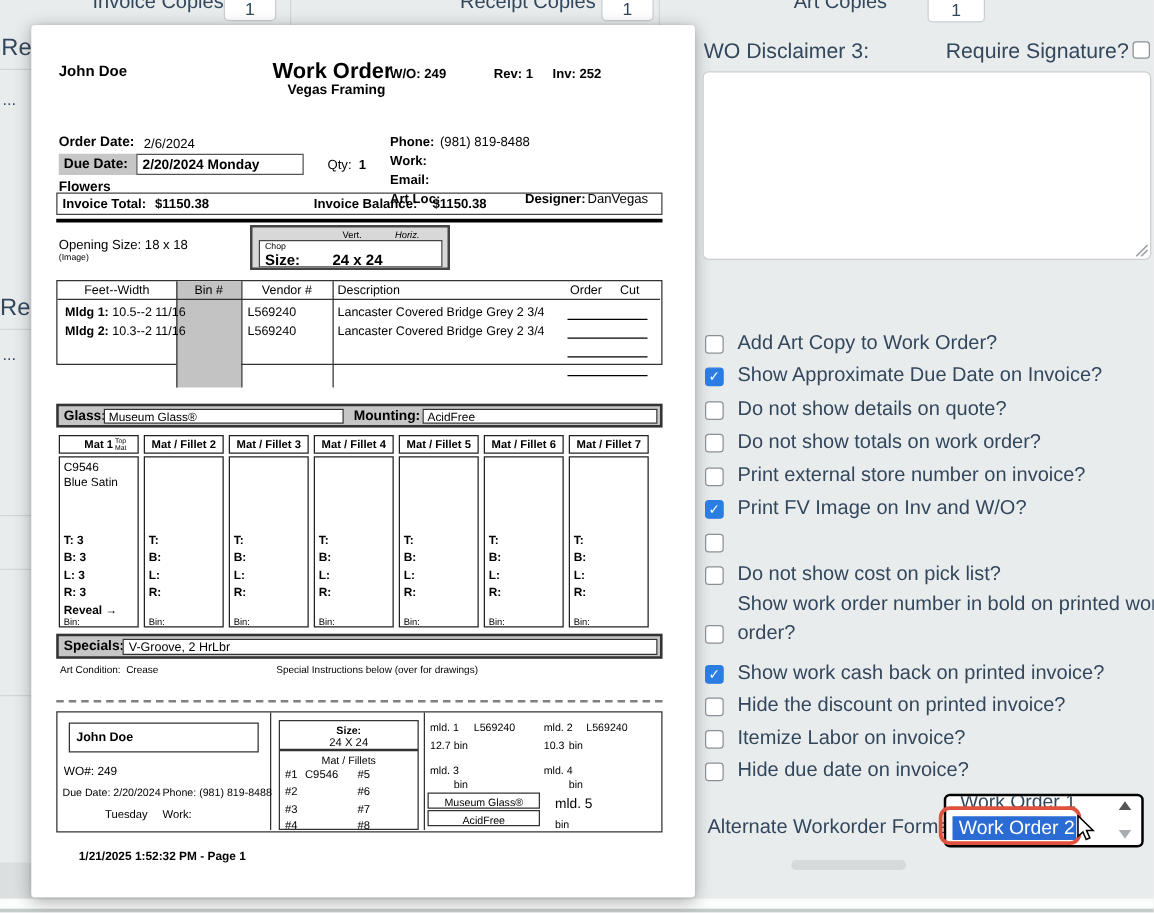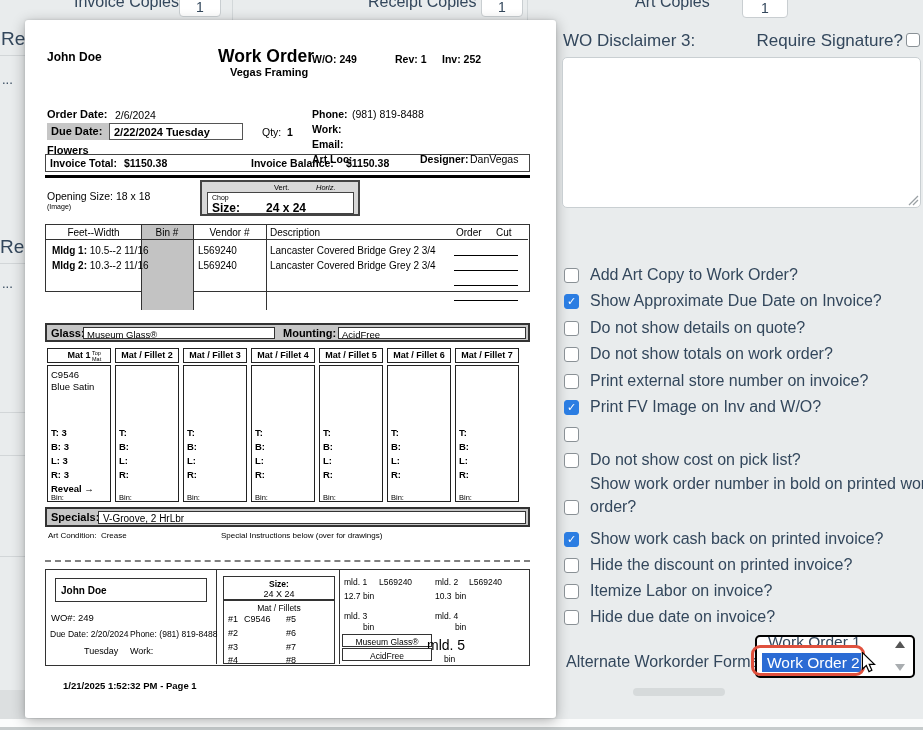--- a/index.html
+++ b/index.html
@@ -89,21 +89,21 @@
   <span class="d b" style="left:287px;top:33px;"><span>W/O:</span>&nbsp;<span>249</span></span>
   <span class="d b" style="left:370px;top:33px;"><span>Rev:</span>&nbsp;<span>1</span></span>
   <span class="d b" style="left:417px;top:33px;"><span>Inv:</span>&nbsp;<span>252</span></span>
 
   <span class="d b" style="left:22px;top:88px;font-size:11px;">Order Date:</span>
   <span class="d" style="left:90px;top:89px;">2/6/2024</span>
   <div class="box gray" style="left:22px;top:103px;width:62px;height:17px;">
     <span class="d b" style="left:4px;top:2px;font-size:11px;">Due Date:</span>
   </div>
   <div class="box" style="left:84px;top:103px;width:134px;height:17px;border:1.5px solid #555;">
-    <span class="d b" style="left:4px;top:2px;font-size:11px;">2/22/2024 Tuesday</span>
+    <span class="d b" style="left:4px;top:2px;font-size:11px;">2/20/2024 Monday</span>
   </div>
   <span class="d" style="left:237px;top:106px;">Qty:</span>
   <span class="d b" style="left:262px;top:106px;">1</span>
   <span class="d b" style="left:22px;top:124px;font-size:11px;">Flowers</span>
   <div class="box" style="left:20px;top:134px;width:485px;height:18px;border:1.5px solid #444;">
     <span class="d b" style="left:4px;top:2px;">Invoice Total:</span>
     <span class="d b" style="left:78px;top:2px;">$1150.38</span>
     <span class="d b" style="left:205px;top:2px;">Invoice Balance:</span>
     <span class="d b" style="left:300px;top:2px;">$1150.38</span>
   </div>
@@ -274,21 +274,21 @@
     <span class="d" style="left:317px;top:21px;font-size:8.5px;">bin</span>
     <span class="d" style="left:389px;top:21px;font-size:8.5px;">10.3</span>
     <span class="d" style="left:409px;top:21px;font-size:8.5px;">bin</span>
     <span class="d" style="left:298px;top:41px;font-size:8.5px;">mld. 3</span>
     <span class="d" style="left:389px;top:41px;font-size:8.5px;">mld. 4</span>
     <span class="d" style="left:317px;top:52px;font-size:8.5px;">bin</span>
     <span class="d" style="left:409px;top:52px;font-size:8.5px;">bin</span>
     <div class="box" style="left:296px;top:64px;width:90px;height:13px;border:1.5px solid #333;">
       <span class="d" style="left:0;top:1.5px;width:88px;text-align:center;font-size:8.5px;">Museum Glass®</span>
     </div>
-    <span class="d" style="left:381px;top:67px;font-size:14px;">mld. 5</span>
+    <span class="d" style="left:398px;top:67px;font-size:11px;">mld. 5</span>
     <div class="box" style="left:296px;top:78px;width:90px;height:13px;border:1.5px solid #333;">
       <span class="d" style="left:0;top:1.5px;width:88px;text-align:center;font-size:8.5px;">AcidFree</span>
     </div>
     <span class="d" style="left:398px;top:84px;font-size:8.5px;">bin</span>
   </div>
 
   <span class="d" style="left:22px;top:660px;font-size:9.5px;font-weight:600;margin-left:16px;">1/21/2025 1:52:32 PM - Page 1</span>
 </div>
 
 <span class="abs ui-label" style="left:563px;top:31px;">WO Disclaimer 3:</span>

